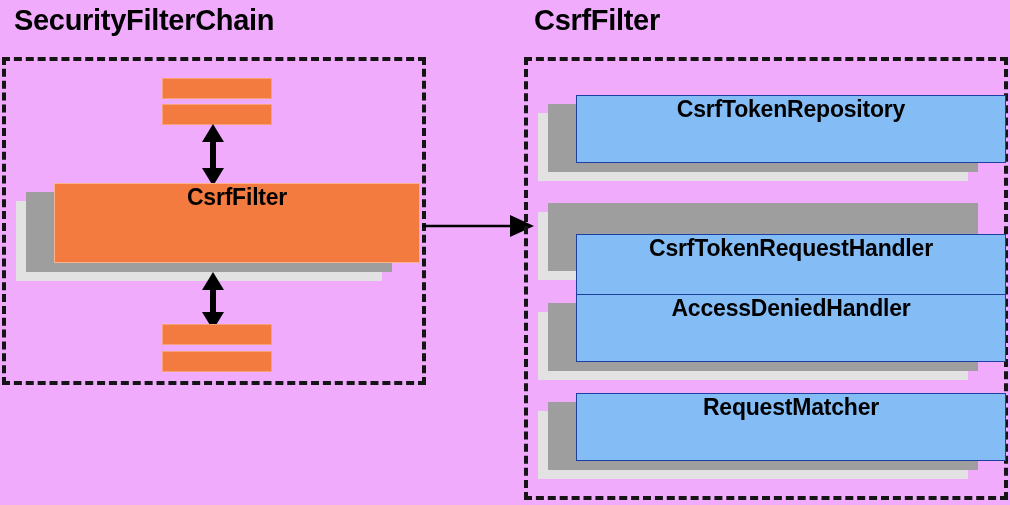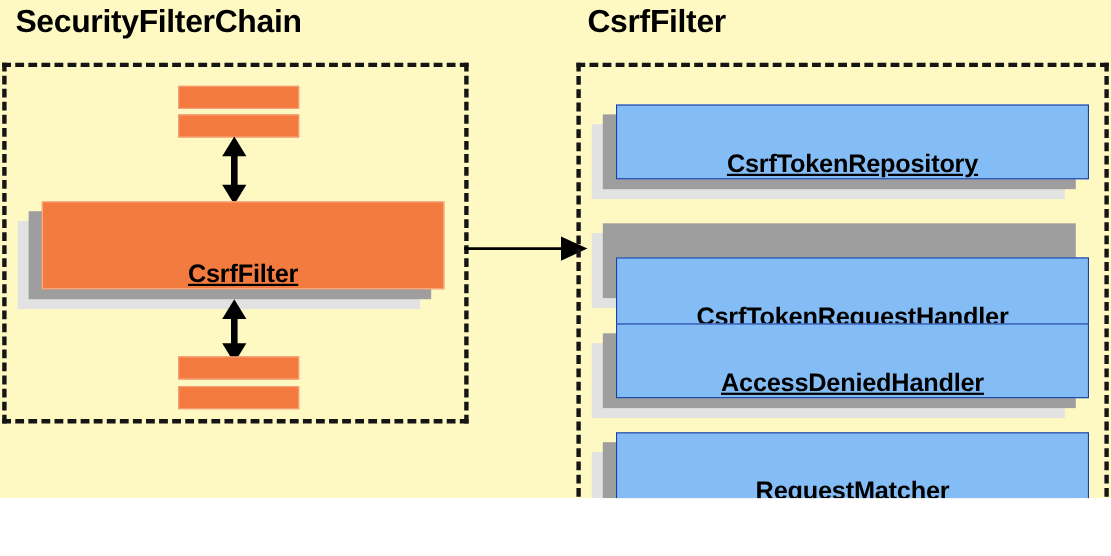--- a/index.html
+++ b/index.html
@@ -7,22 +7,22 @@
     margin: 0;
     padding: 0;
     background: #ffffff;
   }
   body {
     font-family: "Liberation Sans", sans-serif;
   }
   #diagram {
     position: relative;
     width: 1010px;
-    height: 453px;
-    background: #fef9c3;
+    height: 505px;
+    background: #f0abfc;
     overflow: hidden;
   }
 
   
   .panel-title {
     position: absolute;
     font-size: 29px;
     font-weight: bold;
     color: #000000;
     letter-spacing: -0.3px;
@@ -54,26 +54,25 @@
     background: #e2e2e2;
     left: 0;
     top: 18px;
   }
   .stack .layer.mid {
     background: #9e9e9e;
     left: 10px;
     top: 9px;
   }
   .stack .layer.front {
-    left: 22px;
+    left: 38px;
     top: 0;
     display: flex;
-    align-items: flex-end;
+    align-items: flex-start;
     justify-content: center;
-    text-decoration: underline;
   }
   .stack .label {
     font-size: 23px;
     font-weight: bold;
     color: #000000;
     white-space: nowrap;
     letter-spacing: -0.2px;
   }
 
   

